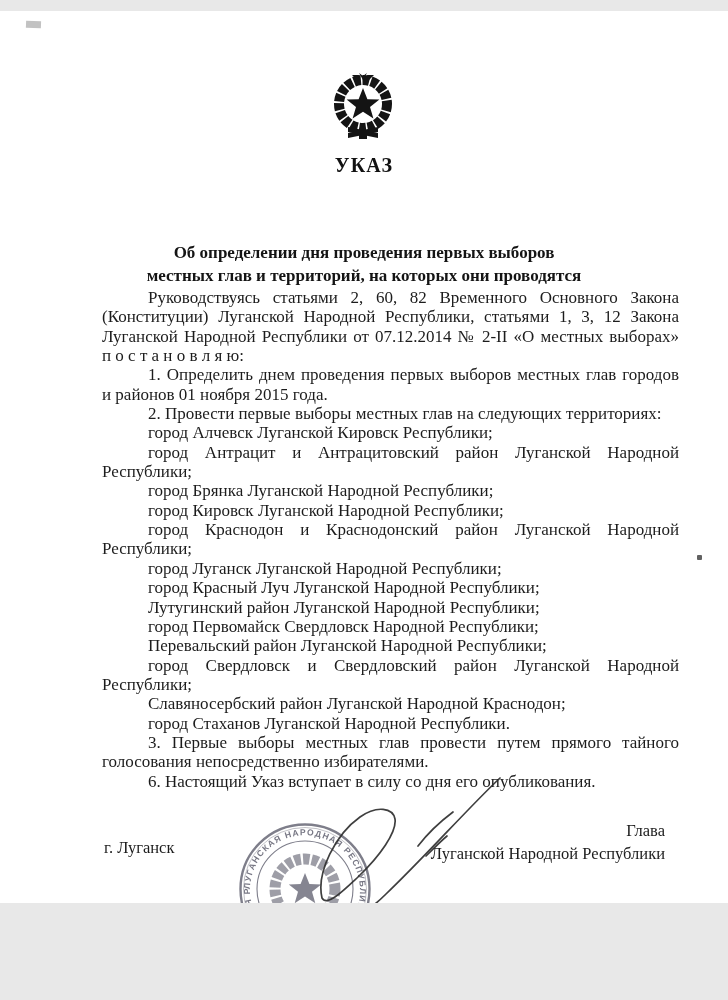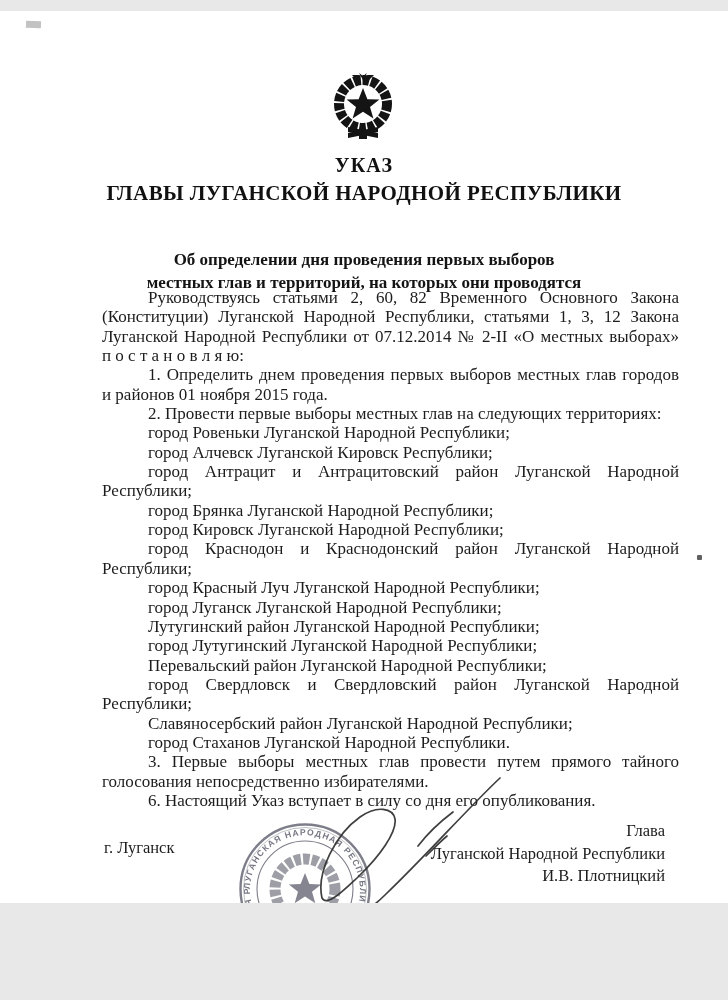--- a/index.html
+++ b/index.html
@@ -26,21 +26,21 @@
     width: 728px;
     text-align: center;
     font-weight: bold;
     color: #111;
   }
   .doc-title .t1 { font-size: 20px; letter-spacing: 1.2px; line-height: 27px; }
   .doc-title .t2 { font-size: 21px; letter-spacing: 0.4px; line-height: 28px; }
 
   .subject {
     position: absolute;
-    top: 237px; left: 0;
+    top: 230px; left: 0;
     width: 728px;
     text-align: center;
     font-weight: bold;
     font-size: 17px;
     line-height: 23px;
     color: #141414;
   }
 
   
   .body-text {
@@ -167,62 +167,59 @@
       <path d="M35 17 L39.4 28.2 L51.4 28.6 L42 36 L45.4 47.6 L35 40.8 L24.6 47.6 L28 36 L18.6 28.6 L30.6 28.2 Z"></path>
 
       <path d="M20 56 L50 62 L50 67 L20 61 Z"></path>
       <path d="M50 56 L20 62 L20 67 L50 61 Z"></path>
       <rect x="31" y="60" width="8" height="8"></rect>
     </g>
   </svg>
 
   <div class="doc-title">
     <div class="t1">УКАЗ</div>
-    <div class="t2">ГЛАВЫ ЛУГАНСКОЙ НАРОДНОЙ РЕСПУБЛИКИ</div>
   </div>
 
   <div class="subject">
     <div>Об определении дня проведения первых выборов</div>
     <div>местных глав и территорий, на которых они проводятся</div>
   </div>
 
   <div class="body-text">
     <div class="bline indent stretch">Руководствуясь статьями 2, 60, 82 Временного Основного Закона</div>
     <div class="bline stretch">(Конституции) Луганской Народной Республики, статьями 1, 3, 12 Закона</div>
     <div class="bline stretch">Луганской Народной Республики от 07.12.2014 № 2-II «О местных выборах»</div>
     <div class="bline">п о с т а н о в л я ю:</div>
     <div class="bline indent stretch">1. Определить днем проведения первых выборов местных глав городов</div>
     <div class="bline">и районов 01 ноября 2015 года.</div>
     <div class="bline indent">2. Провести первые выборы местных глав на следующих территориях:</div>
-    <div class="bline indent">город Ровеньки Луганской Народной Республики;</div>
     <div class="bline indent">город Алчевск Луганской Кировск Республики;</div>
     <div class="bline indent stretch">город Антрацит и Антрацитовский район Луганской Народной</div>
     <div class="bline">Республики;</div>
     <div class="bline indent">город Брянка Луганской Народной Республики;</div>
     <div class="bline indent">город Кировск Луганской Народной Республики;</div>
     <div class="bline indent stretch">город Краснодон и Краснодонский район Луганской Народной</div>
     <div class="bline">Республики;</div>
+    <div class="bline indent">город Луганск Луганской Народной Республики;</div>
     <div class="bline indent">город Красный Луч Луганской Народной Республики;</div>
-    <div class="bline indent">город Луганск Луганской Народной Республики;</div>
     <div class="bline indent">Лутугинский район Луганской Народной Республики;</div>
-    <div class="bline indent">город Лутугинский Луганской Народной Республики;</div>
+    <div class="bline indent">город Первомайск Свердловск Народной Республики;</div>
     <div class="bline indent">Перевальский район Луганской Народной Республики;</div>
     <div class="bline indent stretch">город Свердловск и Свердловский район Луганской Народной</div>
     <div class="bline">Республики;</div>
-    <div class="bline indent">Славяносербский район Луганской Народной Республики;</div>
+    <div class="bline indent">Славяносербский район Луганской Народной Краснодон;</div>
     <div class="bline indent">город Стаханов Луганской Народной Республики.</div>
     <div class="bline indent stretch">3. Первые выборы местных глав провести путем прямого тайного</div>
     <div class="bline">голосования непосредственно избирателями.</div>
     <div class="bline indent">6. Настоящий Указ вступает в силу со дня его опубликования.</div>
   </div>
 
   <div class="sig-block">
     <div>Глава</div>
     <div>Луганской Народной Республики</div>
-    <div>И.В. Плотницкий</div>
   </div>
 
   <div class="footer-city">г. Луганск</div>
 
   <div class="footer-date">
     <span>«</span><span class="hand day">18</span><span>»</span><span class="hand month">сентября</span><span class="printed-year">2019 года</span>
   </div>
 
   <div class="footer-num">
     <span>№</span><span class="hand num">483/01/09/15</span>

